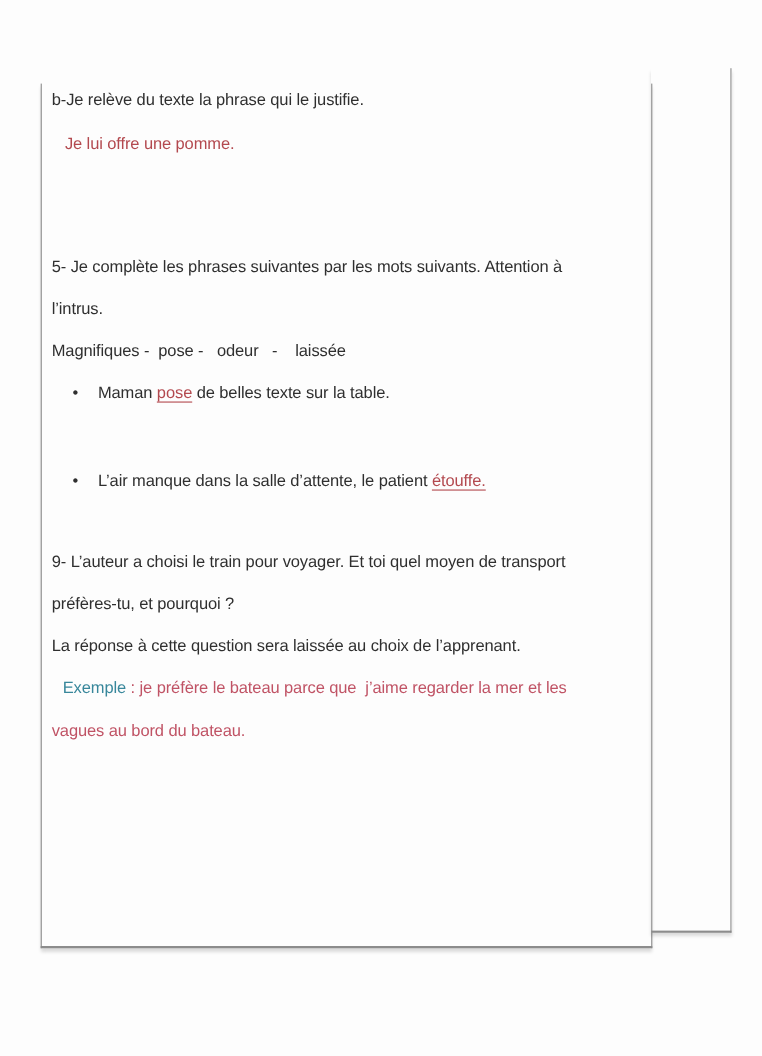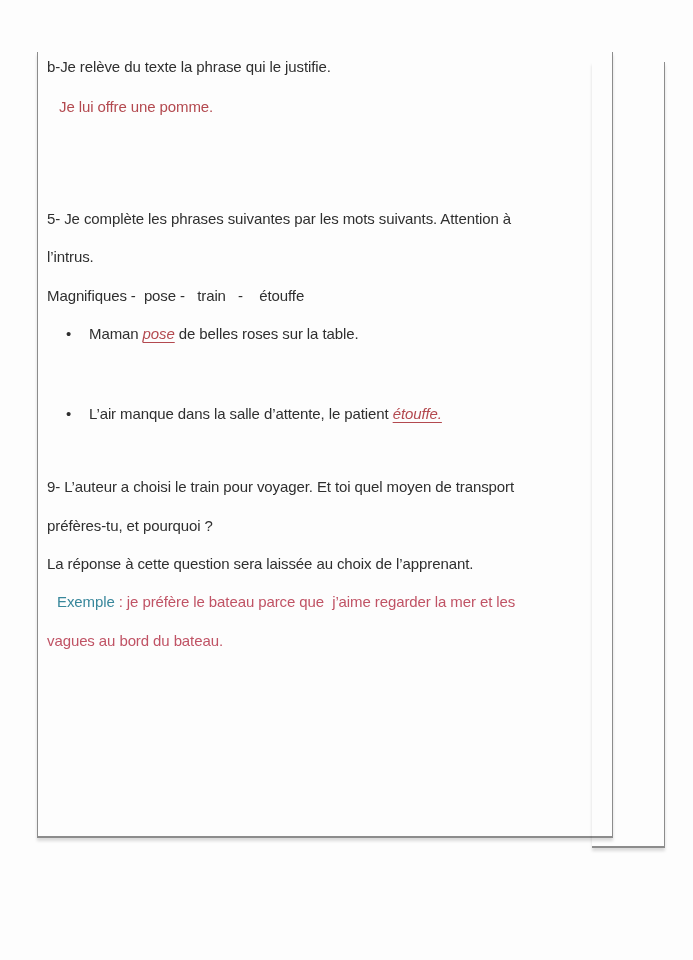--- a/index.html
+++ b/index.html
@@ -8,27 +8,26 @@
     width: 693px;
     height: 960px;
     background: #fdfdfd;
     font-family: "Liberation Sans", sans-serif;
     font-size: 15px;
     color: var(--ink, #2f2f2f);
     overflow: hidden;
   }
   .cell-main {
     position: absolute;
-    left: 37px; top: 52px;
+    left: 37px; top: 76px;
     width: 554px; height: 784px;
     border-left: 1px solid var(--line, #8c8c8c);
     border-right: 1px solid var(--line, #8c8c8c);
     border-bottom: 2px solid var(--line, #8c8c8c);
     box-shadow: 0 3px 3px rgba(0,0,0,0.14);
-    padding-left: 20px;
   }
   .cell-side {
     position: absolute;
     left: 592px; top: 62px;
     width: 72px; height: 784px;
     border-right: 1px solid var(--line, #8c8c8c);
     border-bottom: 2px solid var(--line, #8c8c8c);
     box-shadow: 0 3px 3px rgba(0,0,0,0.14);
   }
   .line {
@@ -37,21 +36,20 @@
     white-space: pre;
     letter-spacing: -0.1px;
     line-height: 1.25;
   }
   .red   { color: var(--red, #b84f55); margin-left: 12px; }
   .red2  { color: var(--red2, #c05365); }
   .teal  { color: var(--teal, #38879b); margin-left: 10px; }
   .it    { }
   .hl {
     color: var(--red, #b84f55);
-    font-style: italic;
     text-decoration: underline;
     text-underline-offset: 3px;
     text-decoration-thickness: 1px;
   }
   .bullet .dot {
     display: inline-block;
     width: 23px;
     padding-left: 19px;
     color: var(--ink, #2f2f2f);
   }
@@ -64,23 +62,23 @@
   <div class="cell-main">
 
     <div class="line" style="top:6px">b-Je relève du texte la phrase qui le justifie.</div>
 
     <div class="line red" style="top:46px">Je lui offre une pomme.</div>
 
     <div class="line" style="top:158px"><span>5- Je complète les phrases suivantes par les mots suivants. </span><span class="it">Attention à</span></div>
 
     <div class="line it" style="top:196px">l’intrus.</div>
 
-    <div class="line" style="top:235px">Magnifiques -  pose -   train   -    étouffe</div>
+    <div class="line" style="top:235px">Magnifiques -  pose -   odeur   -    laissée</div>
 
-    <div class="line bullet" style="top:273px"><span class="dot">•</span><span>Maman </span><span class="hl">pose</span><span> de belles roses sur la table.</span></div>
+    <div class="line bullet" style="top:273px"><span class="dot">•</span><span>Maman </span><span class="hl">pose</span><span> de belles texte sur la table.</span></div>
 
 
     <div class="line bullet" style="top:353px"><span class="dot">•</span><span>L’air manque dans la salle d’attente, le patient </span><span class="hl">étouffe.</span><span></span></div>
 
     <div class="line" style="top:426px">9- L’auteur a choisi le train pour voyager. Et toi quel moyen de transport</div>
 
     <div class="line" style="top:503px">La réponse à cette question sera laissée au choix de l’apprenant.</div>
 
     <div class="line" style="top:465px">préfères-tu, et pourquoi ?</div>
 

